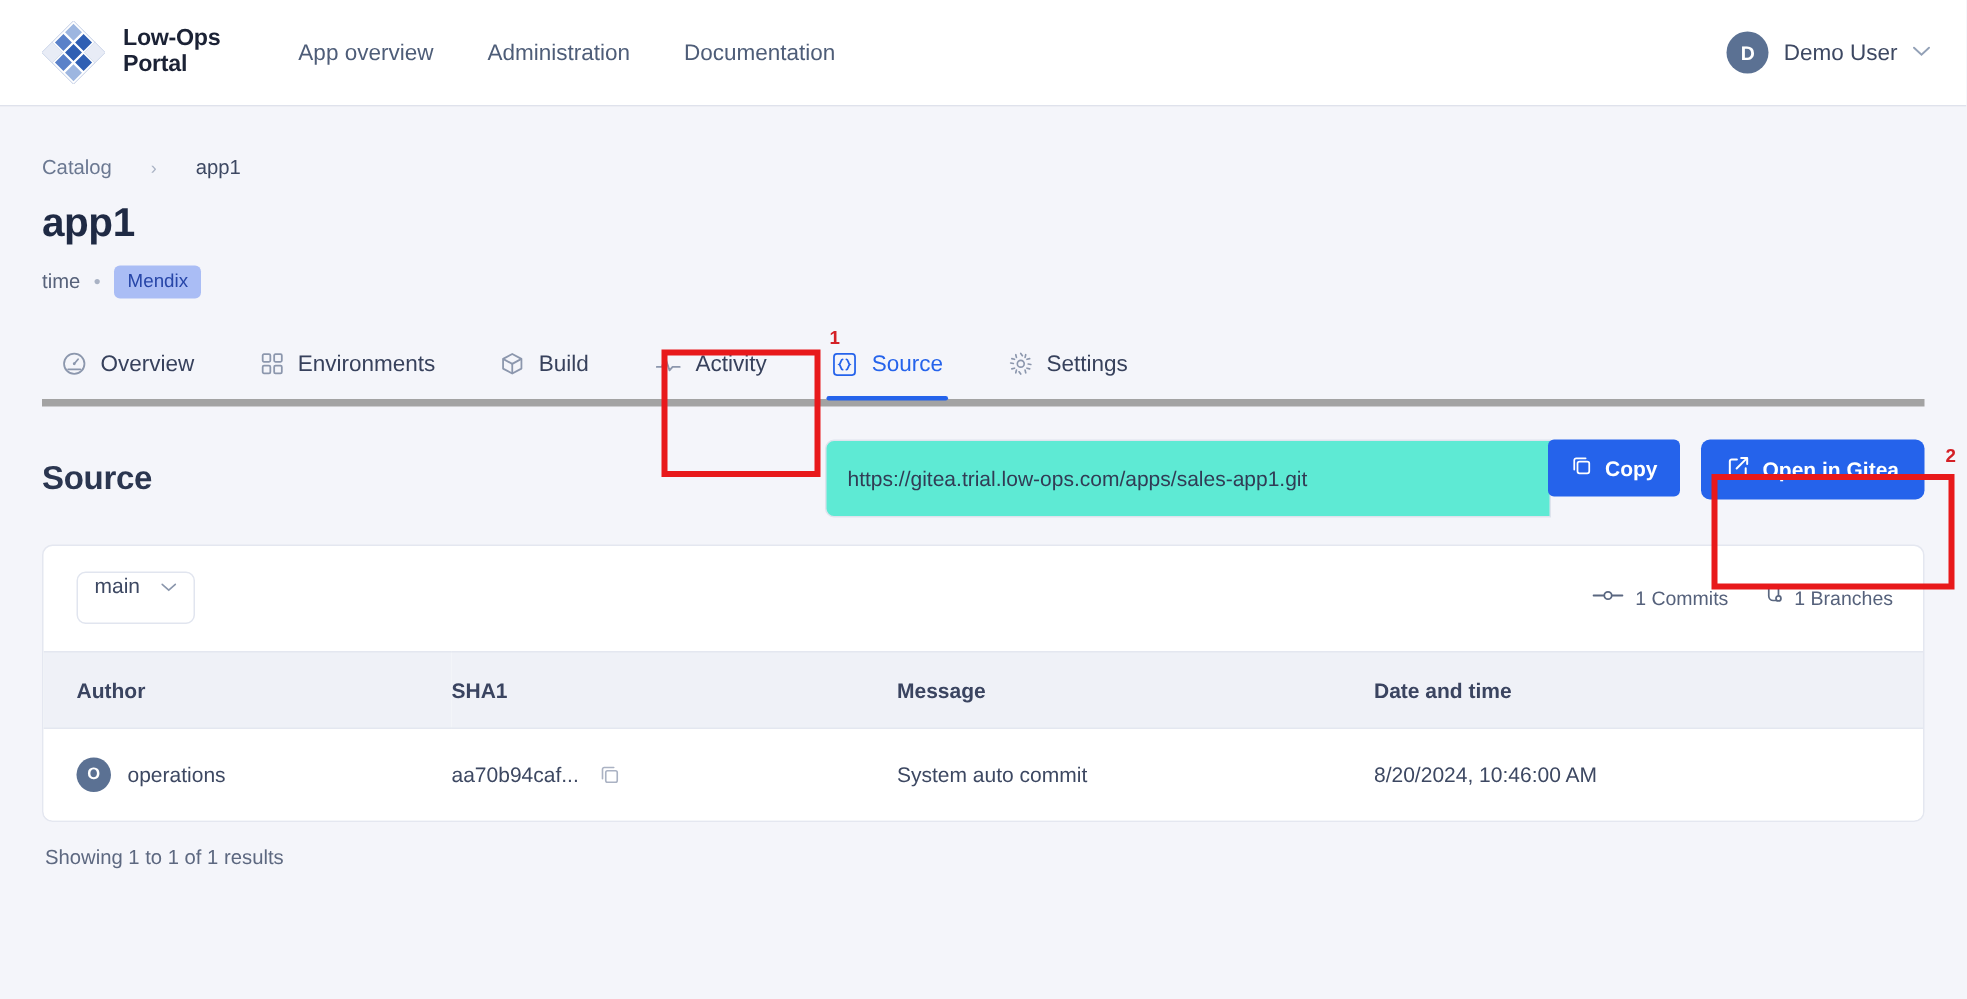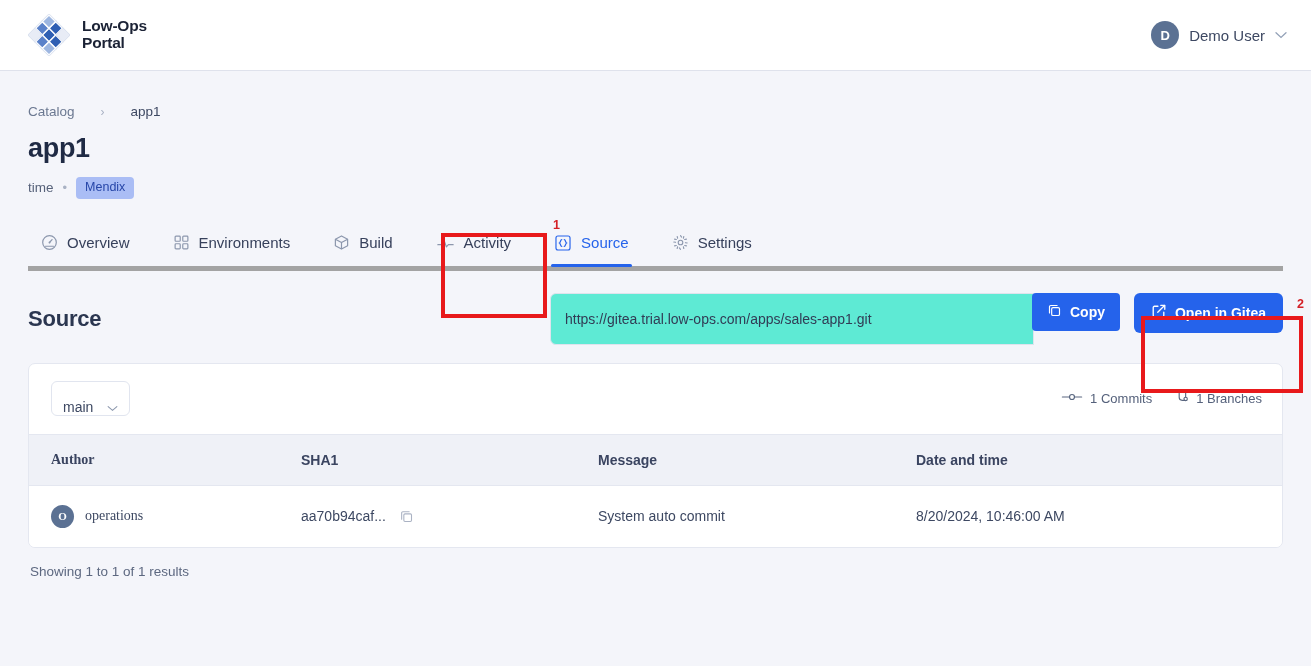--- a/index.html
+++ b/index.html
@@ -194,21 +194,21 @@
     overflow: hidden;
   }
   .card-toolbar {
     display: flex;
     align-items: center;
     padding: 14px 20px 14px 22px;
     height: 70px;
   }
   .branch-select {
     display: inline-flex;
-    align-items: flex-end;
+    align-items: flex-start;
     gap: 14px;
     height: 35px;
     padding: 0 11px;
     border: 1px solid #e1e5ef;
     border-radius: 6px;
     background: #fff;
     font-size: 14px;
     color: #3d4862;
     cursor: pointer;
     font-family: inherit;
@@ -236,21 +236,21 @@
     height: 51px;
   }
   table.commits tbody td {
     padding: 0;
     height: 62px;
     font-size: 14px;
     color: #3d4862;
     vertical-align: middle;
     background: #ffffff;
   }
-  .col-author  { width: 272px; padding-left: 22px !important; font-family: Liberation Serif, serif; }
+  .col-author  { width: 272px; padding-left: 22px !important; }
   .col-sha     { width: 297px; margin-top: 24px; }
   .col-message { width: 318px; }
   .col-date    { width: auto; }
 
   .author-cell { display: flex; align-items: center; gap: 11px; }
   .author-avatar {
     width: 23px; height: 23px; border-radius: 50%;
     background: #5b7193; color: #fff;
     font-size: 11px; font-weight: bold;
     display: flex; align-items: center; justify-content: center;
@@ -312,20 +312,25 @@
             <rect x="-14" y="-14" width="9" height="9" fill="#9db6e0"></rect>
             <rect x="5" y="5" width="9" height="9" fill="#9db6e0"></rect>
           </g>
         </g>
       </svg>
     </span>
     <span class="brand-name">Low-Ops
 Portal</span>
   </div>
 
+  <nav class="nav-links">
+    <a class="nav-link">App overview</a>
+    <a class="nav-link">Administration</a>
+    <a class="nav-link">Documentation</a>
+  </nav>
 
   <div class="user-area">
     <span class="avatar-circle">D</span>
     <span class="user-name">Demo User</span>
     <span class="caret">
       <svg width="12" height="8" viewBox="0 0 12 8">
           <path d="M1 1.8 L6 6.4 L11 1.8" fill="none" stroke="#93a1b7" stroke-width="1.3" stroke-linecap="round"></path>
         </svg>
     </span>
   </div>

